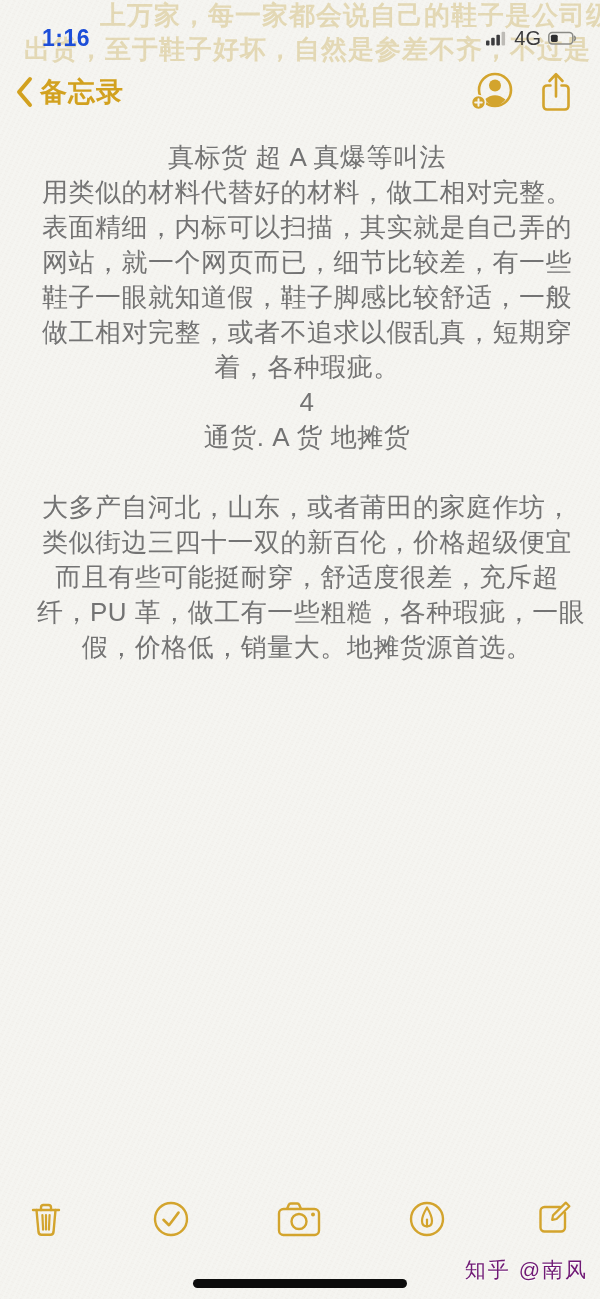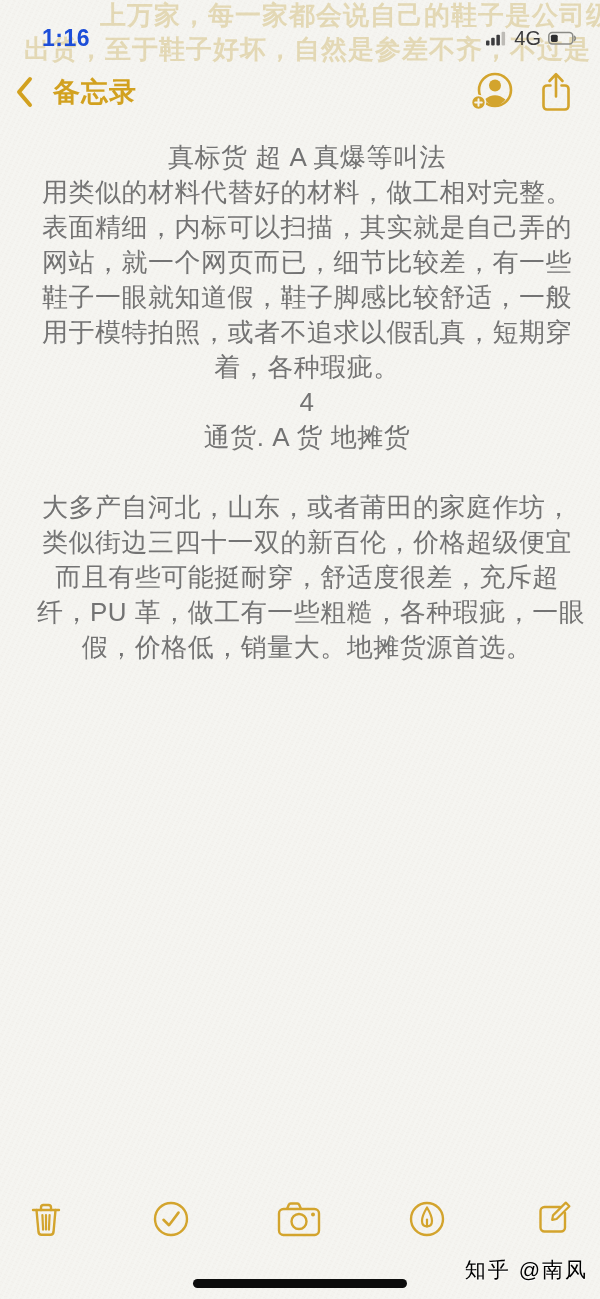--- a/index.html
+++ b/index.html
@@ -27,40 +27,40 @@
     position:absolute;left:42px;top:7px;font-size:23px;font-weight:700;
     color:#1d4ed8;letter-spacing:.5px;
   }
   .status-right{
     position:absolute;right:22px;top:9px;display:flex;align-items:center;gap:7px;
   }
   .network-label{font-size:20px;color:#3a3a3c;}
   
   .nav-bar{position:absolute;top:70px;left:0;right:0;height:50px;}
   .back-button{
-    position:absolute;left:14px;top:4px;display:flex;align-items:center;gap:19px;
+    position:absolute;left:14px;top:4px;display:flex;align-items:center;gap:6px;
     background:none;border:none;padding:0;cursor:pointer;
   }
   .back-label{font-size:27px;font-weight:700;color:#d2a11f;letter-spacing:1px;}
   .nav-actions{position:absolute;right:24px;top:0;display:flex;align-items:center;gap:20px;}
   .icon-button{background:none;border:none;padding:0;cursor:pointer;display:block;line-height:0;}
   
   .note-body{
     position:absolute;left:37px;top:140px;width:540px;
     font-size:26px;line-height:35px;color:#737373;letter-spacing:.5px;text-align:center;
   }
   .note-line{height:35px;white-space:nowrap;}
   
   .toolbar{
     position:absolute;left:0;right:0;top:1194px;height:50px;
     display:flex;justify-content:space-between;align-items:center;padding:0 26px;
     box-sizing:border-box;
   }
   .watermark{
-    position:absolute;right:12px;top:1256px;font-size:21px;color:#000000;
+    position:absolute;right:12px;top:1256px;font-size:21px;color:#701a75;
     letter-spacing:2px;text-shadow:0 1px 0 #fff;
   }
   .home-indicator{
     position:absolute;left:193px;top:1279px;width:214px;height:9px;border-radius:5px;
     background:#0c0c0c;
   }
   svg{display:block;}
 </style>
 </head>
 <body>
@@ -124,21 +124,21 @@
       </button>
     </div>
   </div>
 
   <div class="note-body">
       <div class="note-line">真标货 超 A 真爆等叫法</div>
       <div class="note-line">用类似的材料代替好的材料，做工相对完整。</div>
       <div class="note-line">表面精细，内标可以扫描，其实就是自己弄的</div>
       <div class="note-line">网站，就一个网页而已，细节比较差，有一些</div>
       <div class="note-line">鞋子一眼就知道假，鞋子脚感比较舒适，一般</div>
-      <div class="note-line">用于模特拍照，或者不追求以假乱真，短期穿</div>
+      <div class="note-line">做工相对完整，或者不追求以假乱真，短期穿</div>
       <div class="note-line">着，各种瑕疵。</div>
       <div class="note-line">4</div>
       <div class="note-line">通货. A 货 地摊货</div>
       <div class="note-line">&nbsp;</div>
       <div class="note-line">大多产自河北，山东，或者莆田的家庭作坊，</div>
       <div class="note-line">类似街边三四十一双的新百伦，价格超级便宜</div>
       <div class="note-line">而且有些可能挺耐穿，舒适度很差，充斥超</div>
       <div class="note-line">纤，PU 革，做工有一些粗糙，各种瑕疵，一眼</div>
       <div class="note-line">假，价格低，销量大。地摊货源首选。</div>
     </div>

